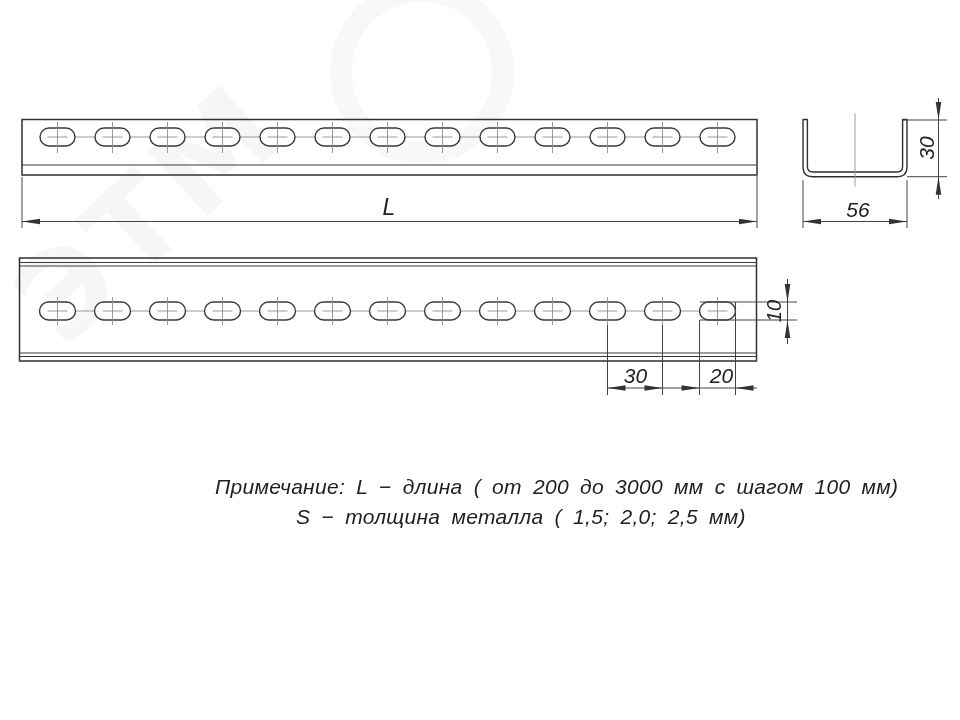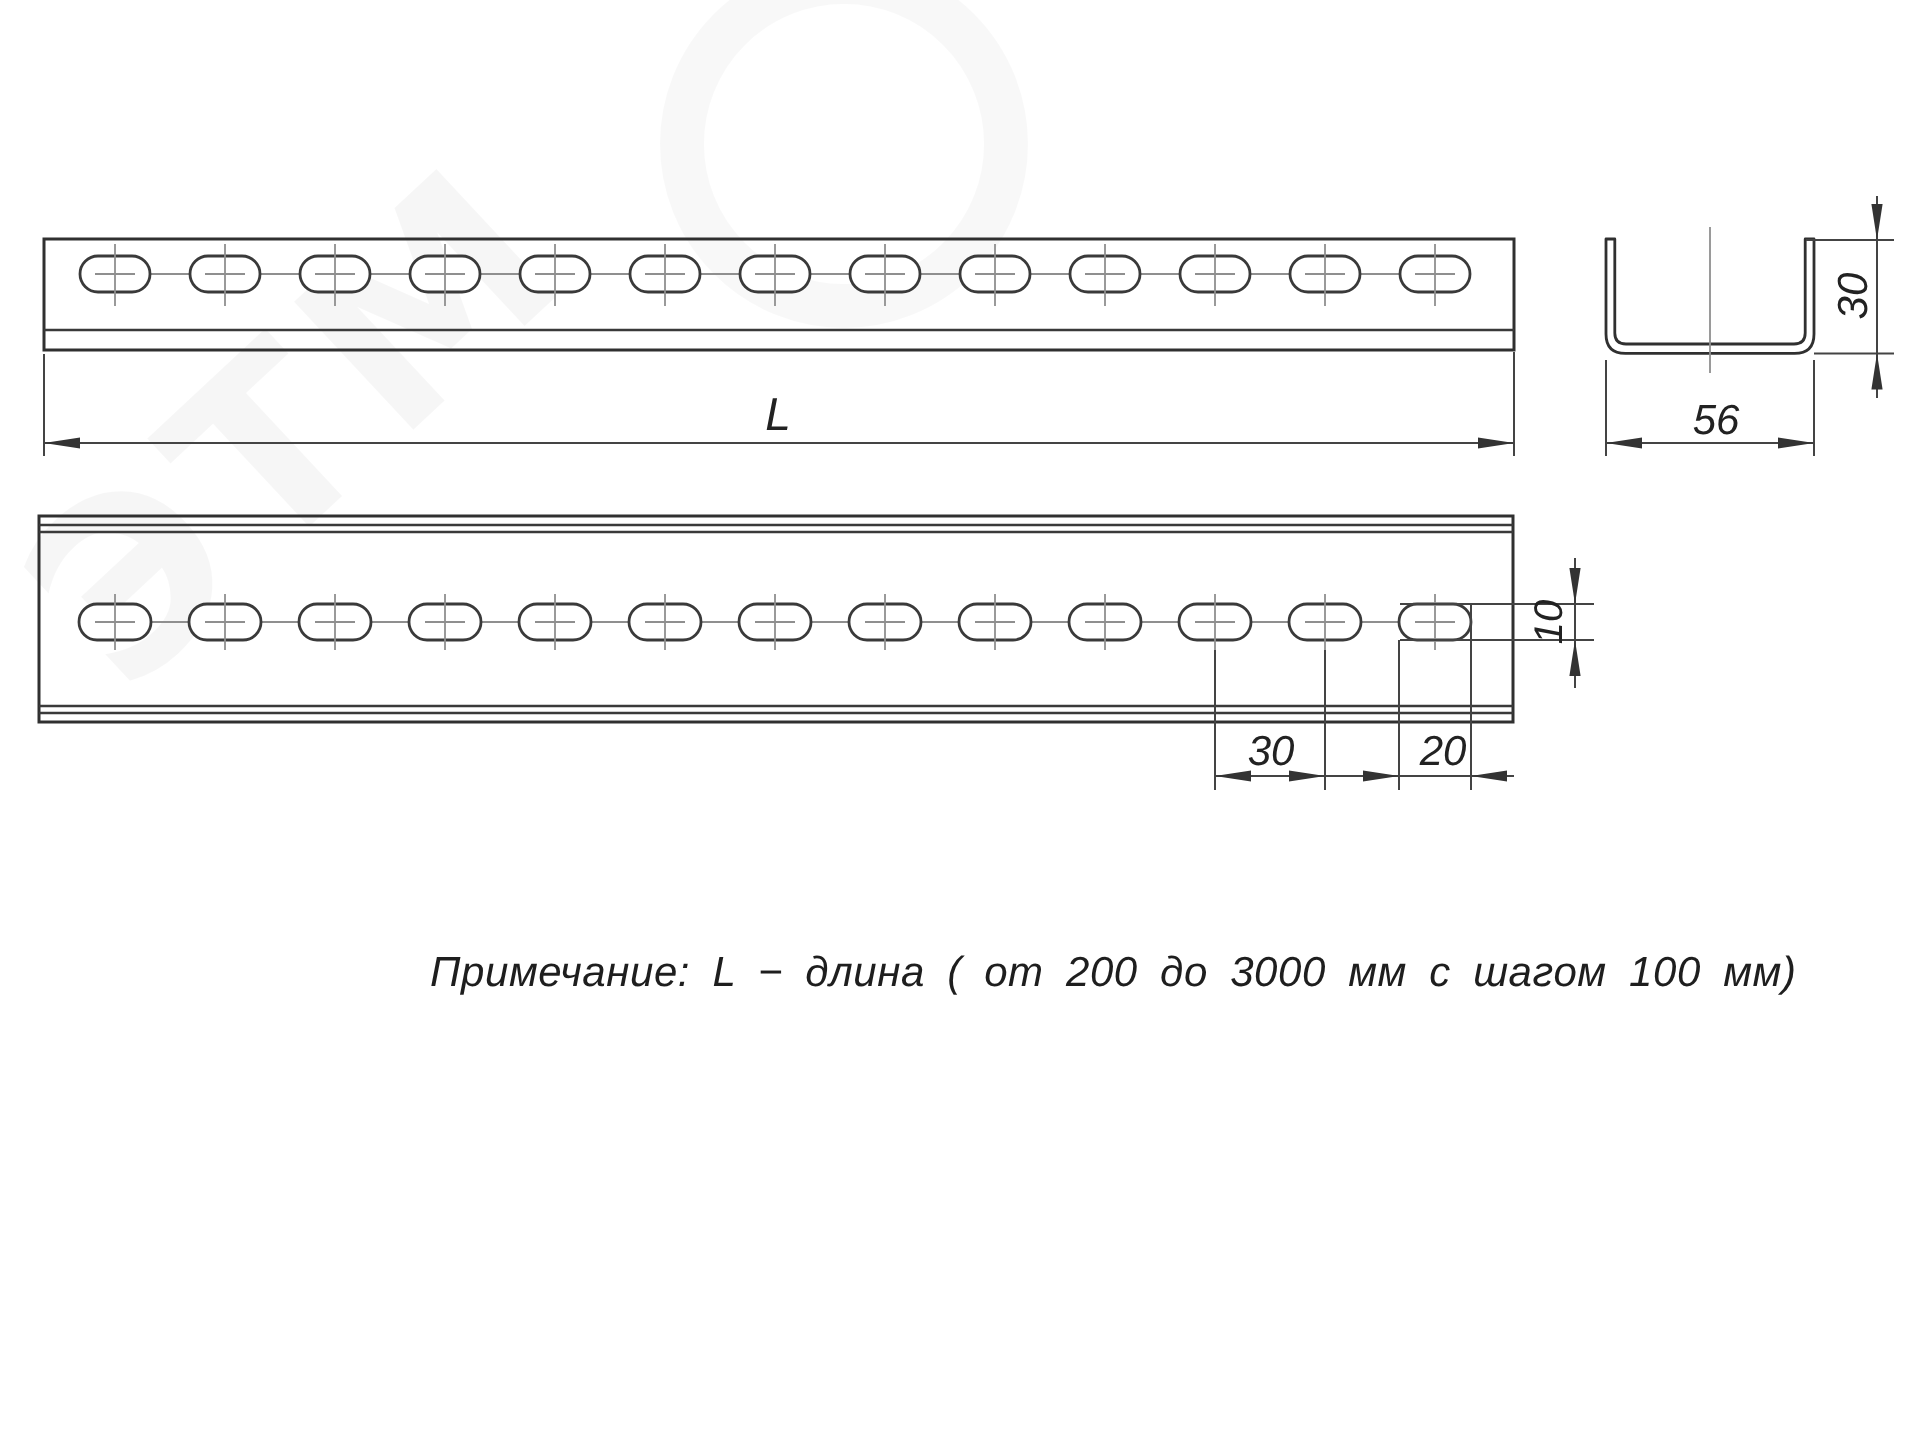--- a/index.html
+++ b/index.html
@@ -189,13 +189,14 @@
       <polygon class="arr" points="607.5,388 625.5,385.2 625.5,390.8"></polygon>
       <polygon class="arr" points="662.5,388 644.5,385.2 644.5,390.8"></polygon>
       <polygon class="arr" points="699.5,388 681.5,385.2 681.5,390.8"></polygon>
       <polygon class="arr" points="735.5,388 753.5,385.2 753.5,390.8"></polygon>
       <text class="dimtxt" x="635.5" y="382.5" text-anchor="middle">30</text>
       <text class="dimtxt" x="721.5" y="382.5" text-anchor="middle">20</text>
     </g>
   </svg>
 
   <div class="note" id="note1">Примечание: L − длина ( от 200 до 3000 мм с шагом 100 мм)</div>
+  <div class="note" id="note2">S − толщина металла ( 1,5; 2,0; 2,5 мм)</div>
 </div>
 
 </body></html>

